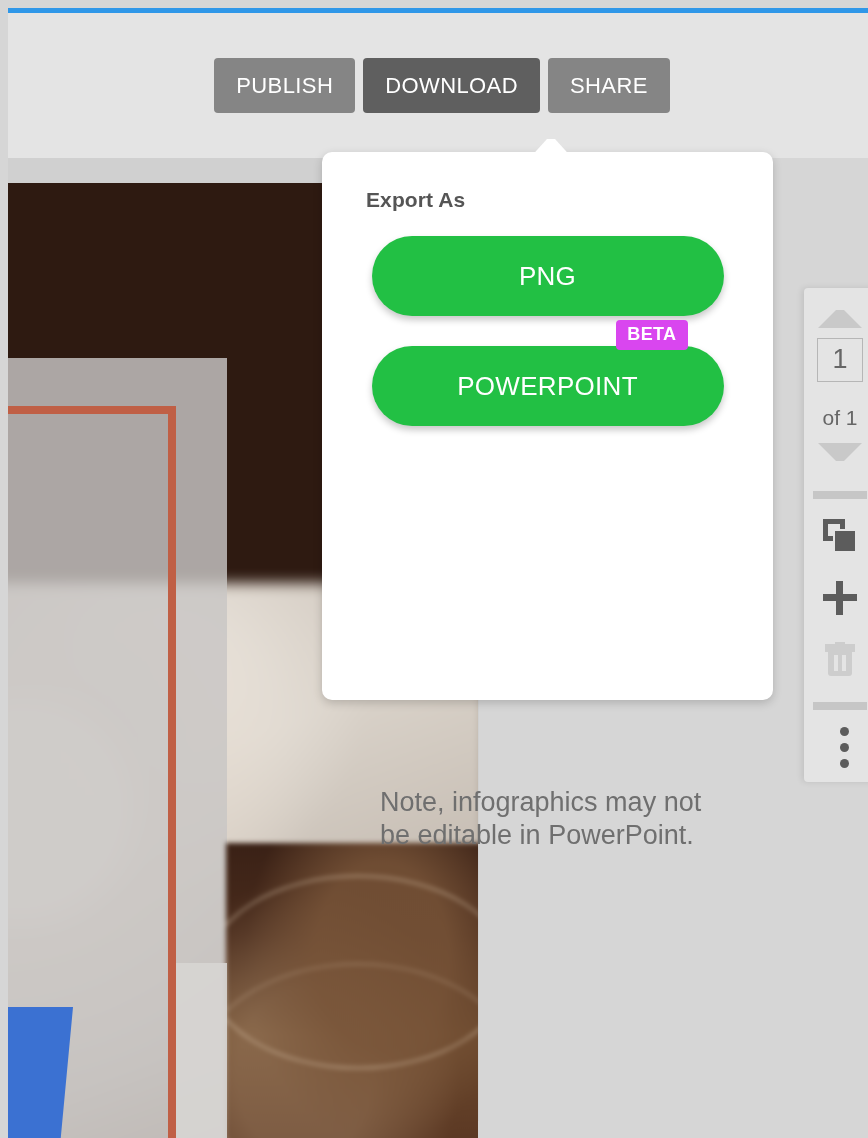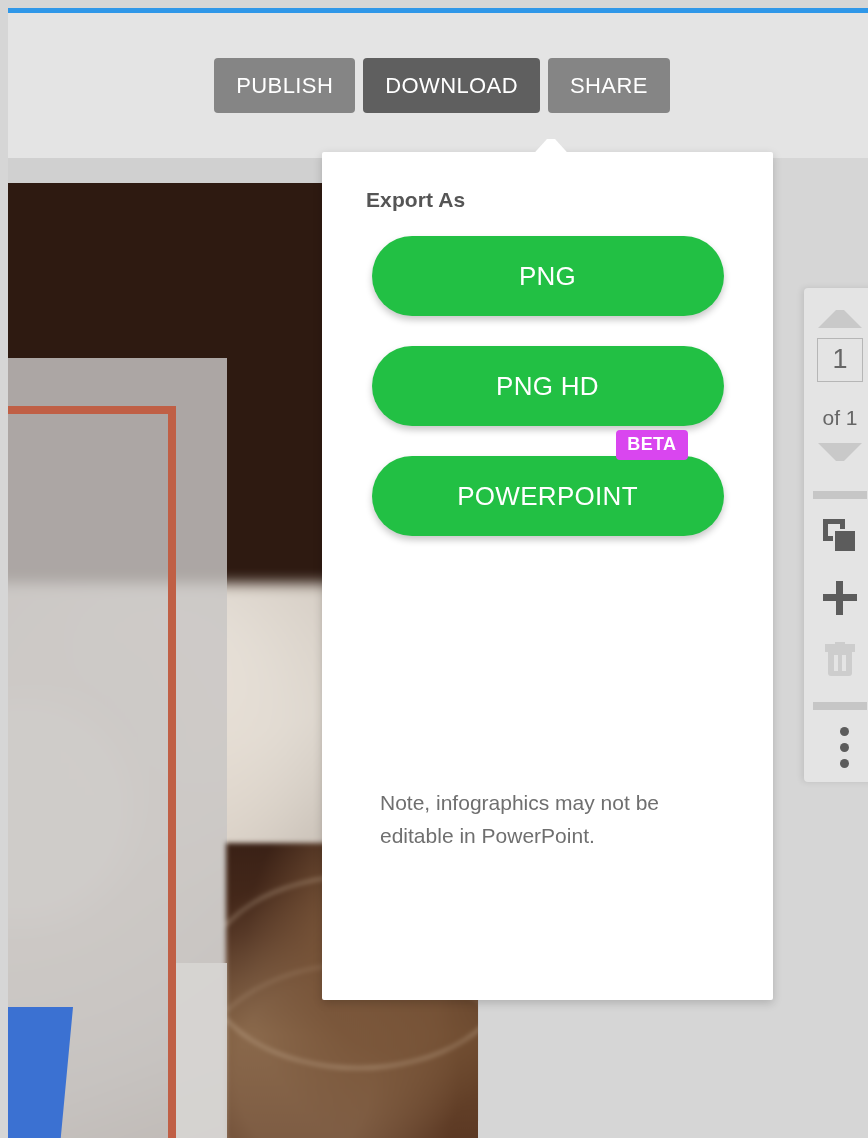--- a/index.html
+++ b/index.html
@@ -160,23 +160,23 @@
     left: 519px; top: 123px;
     width: 0; height: 0;
     border-left: 20px solid transparent;
     border-right: 20px solid transparent;
     border-bottom: 22px solid #ffffff;
     z-index: 31;
   }
   .dropdown {
     position: absolute;
     left: 314px; top: 144px;
-    width: 451px; height: 848px;
+    width: 451px; height: 548px;
     background: #ffffff;
-    border-radius: 2px;
+    border-radius: 10px;
     box-shadow: 0 3px 10px rgba(0,0,0,0.18);
     z-index: 30;
   }
   .dropdown-title {
     position: absolute;
     left: 40px; top: 32px;
     font-size: 21px;
     font-weight: bold;
     color: #555555;
     letter-spacing: 0.1px;
@@ -218,21 +218,21 @@
     color: #ffffff;
     font-size: 18px;
     letter-spacing: 0.4px;
     z-index: 2;
     font-weight: bold;
   }
   .dropdown-note {
     position: absolute;
     left: 54px; top: 630px;
     width: 350px;
-    font-size: 21px;
+    font-size: 27px;
     line-height: 33px;
     color: #6f6f6f;
   }
 
   
   .page-tools {
     position: absolute;
     left: 796px; top: 280px;
     width: 72px; height: 494px;
     background: #e4e4e4;
@@ -419,23 +419,20 @@
 
   <div class="dropdown-pointer"></div>
   <div class="dropdown">
     <div class="dropdown-title">Export As</div>
 
     <div class="export-list">
       <div class="export-btn-wrap">
         <button class="export-btn">PNG</button>
       </div>
       <div class="export-btn-wrap">
-        <button class="export-btn">PNG HD</button>
-      </div>
-      <div class="export-btn-wrap">
         <span class="beta-badge">BETA</span>
         <button class="export-btn">POWERPOINT</button>
       </div>
     </div>
 
     <div class="dropdown-note">Note, infographics may not be editable in PowerPoint.</div>
   </div>
 
 </div>
 

